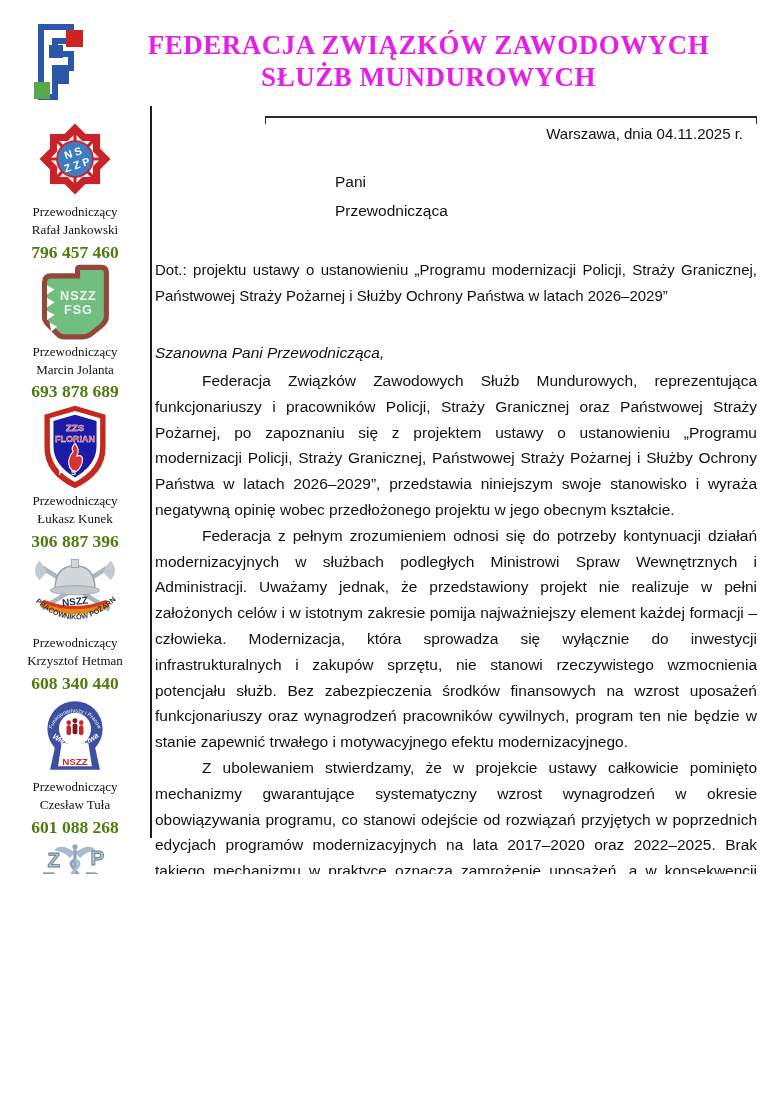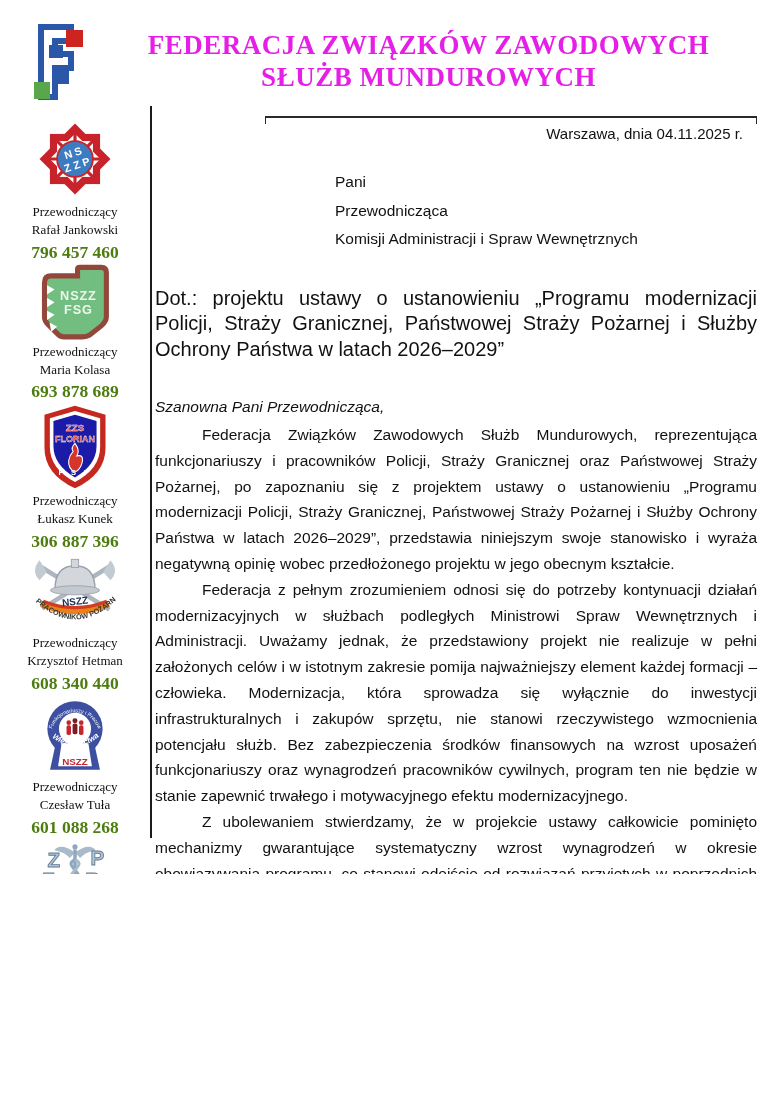--- a/index.html
+++ b/index.html
@@ -20,21 +20,21 @@
   .union{display:flex;flex-direction:column;align-items:center;text-align:center;margin-bottom:1px;}
   .union .cap{font-family:"Liberation Serif",serif;font-size:13px;line-height:1.22;color:#101010;margin-top:2px;}
   .union .phone{font-family:"Liberation Serif",serif;font-weight:bold;font-size:17.5px;color:#4d7c0f;margin-top:4px;}
 
   .content{flex:1;box-sizing:border-box;border-left:2px solid #1b1b1b;
            padding:10px 20px 0 3px;position:relative;}
   .top-rule{height:6px;margin-left:110px;border-top:2px solid #2a2a2a;
             border-left:1.5px solid #2a2a2a;border-right:1.5px solid #2a2a2a;}
   .date{text-align:right;font-size:15px;padding-right:14px;margin-top:1px;}
   .recipient{margin:26px 0 0 180px;font-size:15.5px;line-height:28.5px;}
-  .subject{margin-top:32px;font-size:20px;line-height:25.5px;text-align:justify;}
+  .subject{margin-top:32px;font-size:15px;line-height:25.5px;text-align:justify;}
   .salutation{margin-top:36px;margin-bottom:6px;font-style:italic;font-size:15.5px;}
   p.body{margin:0;text-indent:47px;text-align:justify;font-size:15.5px;line-height:25.8px;}
 
   .footer-bar{position:absolute;left:57px;top:1084px;width:61px;height:12px;background:#2F5FA8;}
 
   svg text{font-family:"Liberation Sans",sans-serif;}
   svg .serif{font-family:"Liberation Serif",serif;}
 </style>
 </head>
 <body>
@@ -83,21 +83,21 @@
           <path d="M10 25 l9 5 -9 6 Z" fill="#fff"></path>
             <path d="M10 40 l9 5 -9 6 Z" fill="#fff"></path>
           <path d="M10 55 l9 5 -9 6 Z" fill="#fff"></path>
             <path d="M13 69 l9 5 -7 6 Z" fill="#fff"></path>
           <g fill="#EFF6EE" font-weight="bold" text-anchor="middle" letter-spacing="1">
             <text x="47" y="42" font-size="15">NSZZ</text>
             <text x="47" y="59" font-size="15">FSG</text>
           </g>
         </svg>
         <div class="cap">Przewodniczący</div>
-        <div class="cap">Maria Kolasa</div>
+        <div class="cap">Marcin Jolanta</div>
         <div class="phone">693 878 689</div>
       </div>
 
       <div class="union">
         <svg width="72" height="88" viewBox="0 0 76 98">
           <path d="M38 3 L72 13 V50 Q72 79 38 95 Q4 79 4 50 V13 Z" fill="#C4281F"></path>
           <path d="M38 9 L66 17 V49 Q66 73 38 88 Q10 73 10 49 V17 Z" fill="#ffffff"></path>
           <path d="M38 13 L62 20 V48 Q62 69 38 83 Q14 69 14 48 V20 Z" fill="#1B1BA8"></path>
           <g class="serif" font-weight="bold" text-anchor="middle" fill="#E03A2F" stroke="#ffffff" stroke-width="0.35">
             <text x="38" y="31" font-size="11">ZZS</text>
@@ -207,21 +207,20 @@
 
     </div>
 
     <div class="content">
       <div class="top-rule"></div>
       <div class="date">Warszawa, dnia 04.11.2025 r.</div>
 
       <div class="recipient">
         <div>Pani</div>
         <div>Przewodnicząca</div>
-        <div>Komisji Administracji i Spraw Wewnętrznych</div>
       </div>
 
       <div class="subject">Dot.: projektu ustawy o ustanowieniu „Programu modernizacji Policji, Straży Granicznej, Państwowej Straży Pożarnej i Służby Ochrony Państwa w latach 2026–2029”</div>
       <div class="salutation">Szanowna Pani Przewodnicząca,</div>
 
       <p class="body">Federacja Związków Zawodowych Służb Mundurowych, reprezentująca funkcjonariuszy i pracowników Policji, Straży Granicznej oraz Państwowej Straży Pożarnej, po zapoznaniu się z projektem ustawy o ustanowieniu „Programu modernizacji Policji, Straży Granicznej, Państwowej Straży Pożarnej i Służby Ochrony Państwa w latach 2026–2029”, przedstawia niniejszym swoje stanowisko i wyraża negatywną opinię wobec przedłożonego projektu w jego obecnym kształcie.</p>
       <p class="body">Federacja z pełnym zrozumieniem odnosi się do potrzeby kontynuacji działań modernizacyjnych w służbach podległych Ministrowi Spraw Wewnętrznych i Administracji. Uważamy jednak, że przedstawiony projekt nie realizuje w pełni założonych celów i w istotnym zakresie pomija najważniejszy element każdej formacji – człowieka. Modernizacja, która sprowadza się wyłącznie do inwestycji infrastrukturalnych i zakupów sprzętu, nie stanowi rzeczywistego wzmocnienia potencjału służb. Bez zabezpieczenia środków finansowych na wzrost uposażeń funkcjonariuszy oraz wynagrodzeń pracowników cywilnych, program ten nie będzie w stanie zapewnić trwałego i motywacyjnego efektu modernizacyjnego.</p>
       <p class="body">Z ubolewaniem stwierdzamy, że w projekcie ustawy całkowicie pominięto mechanizmy gwarantujące systematyczny wzrost wynagrodzeń w okresie obowiązywania programu, co stanowi odejście od rozwiązań przyjętych w poprzednich edycjach programów modernizacyjnych na lata 2017–2020 oraz 2022–2025. Brak takiego mechanizmu w praktyce oznacza zamrożenie uposażeń, a w konsekwencji spadek realnych dochodów funkcjonariuszy i pracowników, szczególnie w kontekście rosnących kosztów utrzymania. Takie podejście jest sprzeczne z deklarowanym celem ustawy, jakim jest wzmocnienie potencjału operacyjnego, kadrowego i organizacyjnego służb podległych resortowi spraw wewnętrznych i administracji.</p>
     </div>
   </div>

